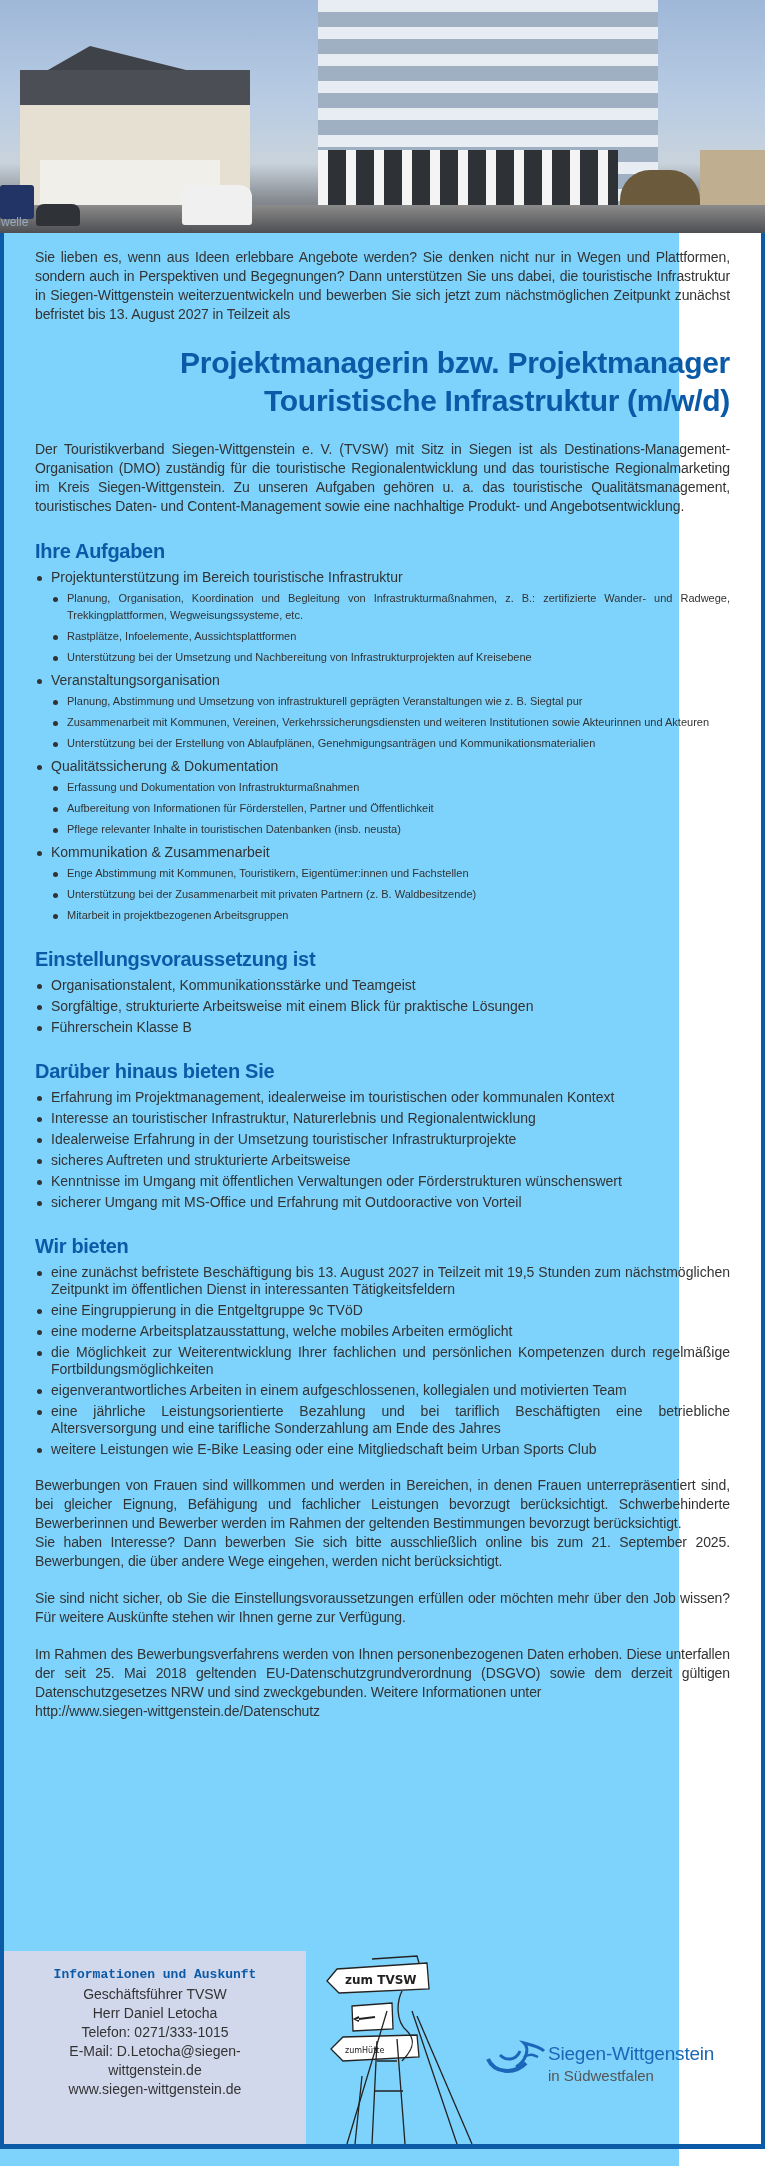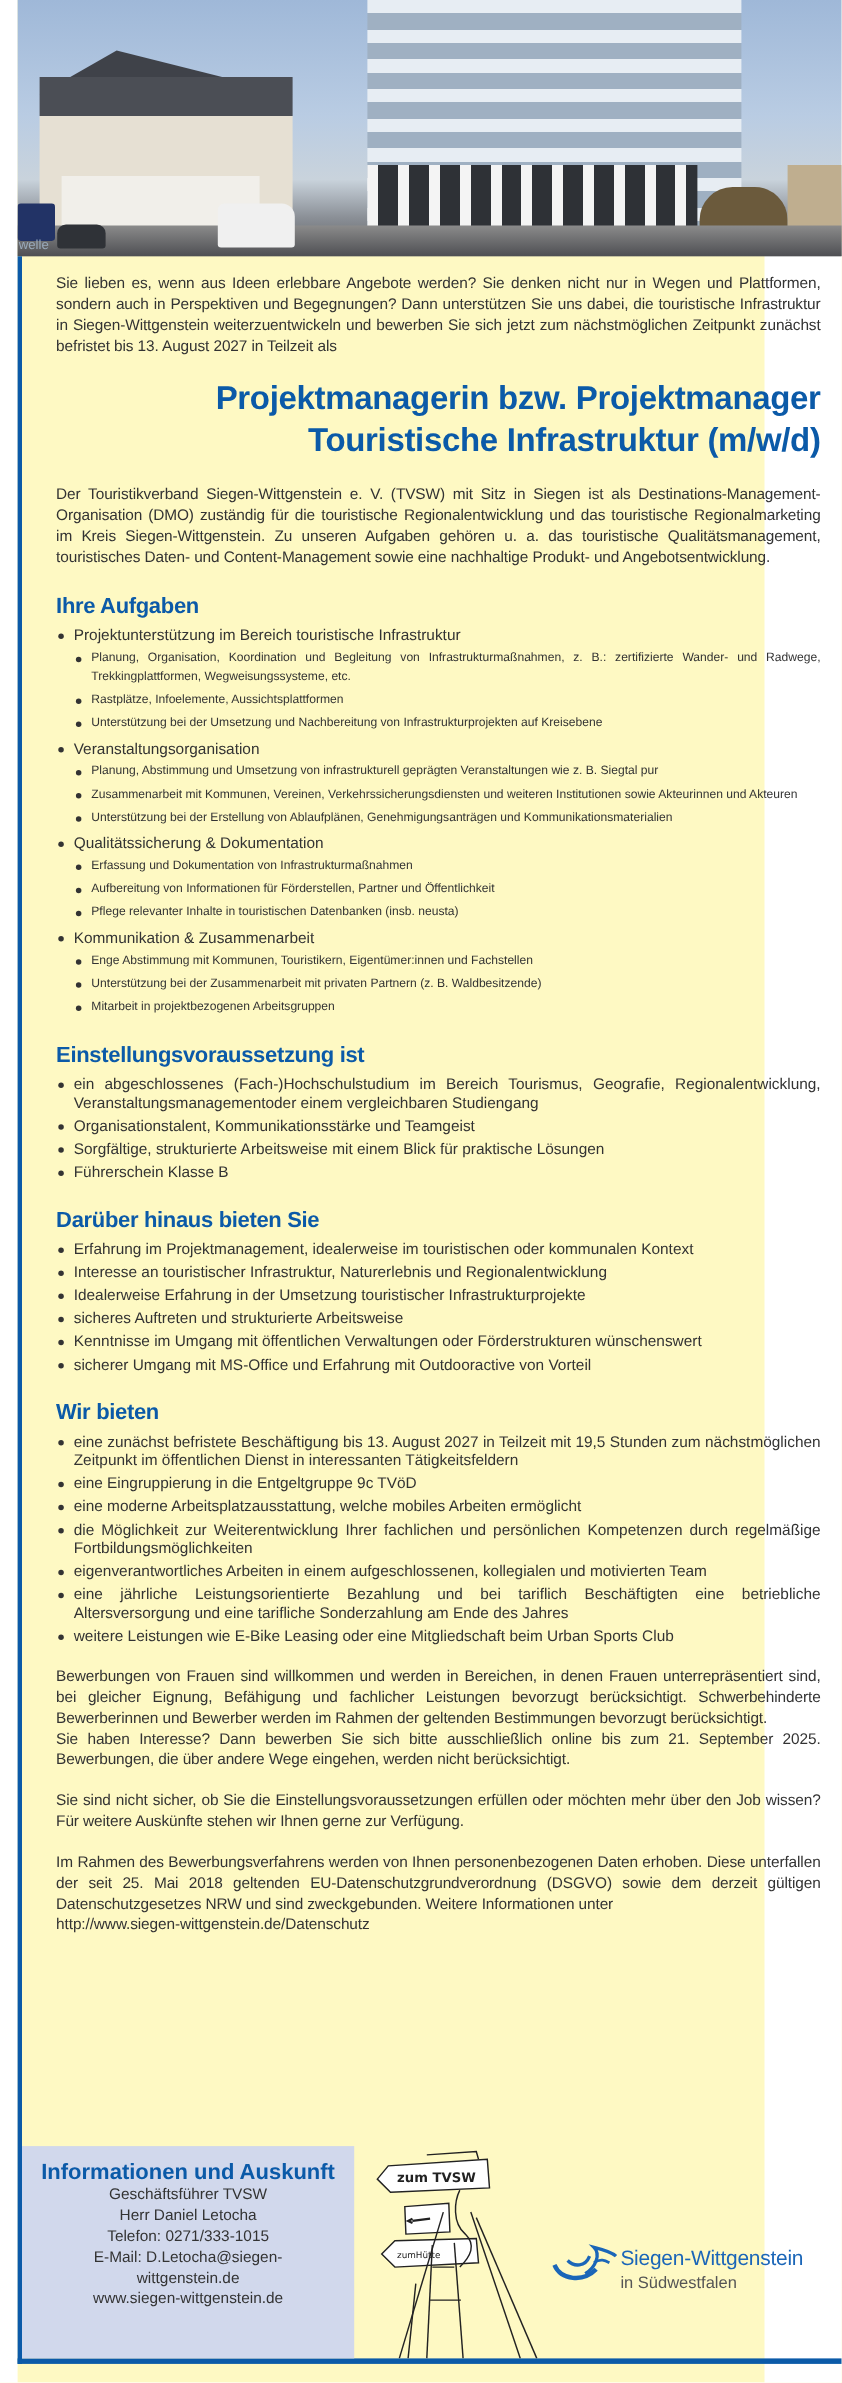--- a/index.html
+++ b/index.html
@@ -1,18 +1,18 @@
 <!DOCTYPE html>
 <html><head>
 <meta charset="utf-8">
 <style>
   * { box-sizing: border-box; margin: 0; padding: 0; }
   html, body { width: 765px; background: #ffffff; }
   body { font-family: "Liberation Sans", sans-serif; color: #333333; }
-  .page { position: relative; width: 679px; height: 2166px; background: #fef9c3; margin-left: 16px; }
+  .page { position: relative; width: 679px; height: 2166px; background: #7dd3fc; }
 
   
   .hero { position: absolute; left: 0; top: 0; width: 765px; height: 233px; overflow: hidden;
     background: linear-gradient(180deg, #9fb8d8 0%, #b9cce3 45%, #c9d3dc 70%, #8a8f96 85%, #5a5c60 100%); }
   .hero .bld-left { position: absolute; left: 20px; top: 70px; width: 230px; height: 160px;
     background: linear-gradient(180deg, #4b4e55 0%, #4b4e55 22%, #e6e0d3 22%, #e6e0d3 100%); }
   .hero .bld-left-roof { position: absolute; left: 20px; top: 46px; width: 0; height: 0;
     border-left: 70px solid transparent; border-right: 160px solid transparent; border-bottom: 40px solid #3f4249; }
   .hero .bld-lower { position: absolute; left: 40px; top: 160px; width: 180px; height: 60px; background: #f1efea; }
   .hero .tower { position: absolute; left: 318px; top: 0; width: 340px; height: 215px;
@@ -40,21 +40,21 @@
   ul.list > li { position: relative; padding-left: 16px; font-size: 14px; line-height: 17px; margin-bottom: 4px; text-align: justify; }
   ul.list > li::before { content: ""; position: absolute; left: 2px; top: 7px; width: 5px; height: 5px; border-radius: 50%; background: #333; }
   ul.sub { list-style: none; margin-top: 4px; margin-bottom: 6px; }
   ul.sub > li { position: relative; padding-left: 16px; font-size: 11px; line-height: 17px; margin-bottom: 4px; text-align: justify; }
   ul.sub > li::before { content: ""; position: absolute; left: 2px; top: 7px; width: 5px; height: 5px; border-radius: 50%; background: #333; }
   .gap { height: 18px; }
 
   
   .footer { position: absolute; left: 4px; top: 1951px; width: 757px; height: 193px; }
   .info-box { position: absolute; left: 0; top: 0; width: 302px; height: 193px; background: #d1d8ec; text-align: center; padding-top: 14px; }
-  .info-box .info-title { color: #0b5aa8; font-weight: bold; font-size: 20px; line-height: 20px; }
+  .info-box .info-title { color: #0b5aa8; font-weight: bold; font-size: 13px; line-height: 20px; font-family: Liberation Mono, monospace; }
   .info-box .info-line { font-size: 14px; line-height: 19px; color: #333; }
   .signpost { position: absolute; left: 302px; top: 0; width: 170px; height: 193px; padding-left: 11px; }
   .logo { position: absolute; left: 482px; top: 88px; width: 260px; height: 50px; }
   .logo .logo-name { position: absolute; left: 62px; top: 4px; font-size: 19px; color: #1b66b8; letter-spacing: -0.2px; }
   .logo .logo-sub { position: absolute; left: 62px; top: 28px; font-size: 15px; color: #555; }
 </style>
 </head>
 <body>
 
 <div class="page">
@@ -117,21 +117,20 @@
         <ul class="sub">
           <li>Enge Abstimmung mit Kommunen, Touristikern, Eigentümer:innen und Fachstellen</li>
           <li>Unterstützung bei der Zusammenarbeit mit privaten Partnern (z. B. Waldbesitzende)</li>
           <li>Mitarbeit in projektbezogenen Arbeitsgruppen</li>
         </ul>
       </li>
     </ul>
 
     <h2 class="sec">Einstellungsvoraussetzung ist</h2>
     <ul class="list">
-      <li>ein abgeschlossenes (Fach-)Hochschulstudium im Bereich Tourismus, Geografie, Regionalentwicklung, Veranstaltungsmanagementoder einem vergleichbaren Studiengang</li>
       <li>Organisationstalent, Kommunikationsstärke und Teamgeist</li>
       <li>Sorgfältige, strukturierte Arbeitsweise mit einem Blick für praktische Lösungen</li>
       <li>Führerschein Klasse B</li>
     </ul>
 
     <h2 class="sec">Darüber hinaus bieten Sie</h2>
     <ul class="list">
       <li>Erfahrung im Projektmanagement, idealerweise im touristischen oder kommunalen Kontext</li>
       <li>Interesse an touristischer Infrastruktur, Naturerlebnis und Regionalentwicklung</li>
       <li>Idealerweise Erfahrung in der Umsetzung touristischer Infrastrukturprojekte</li>

